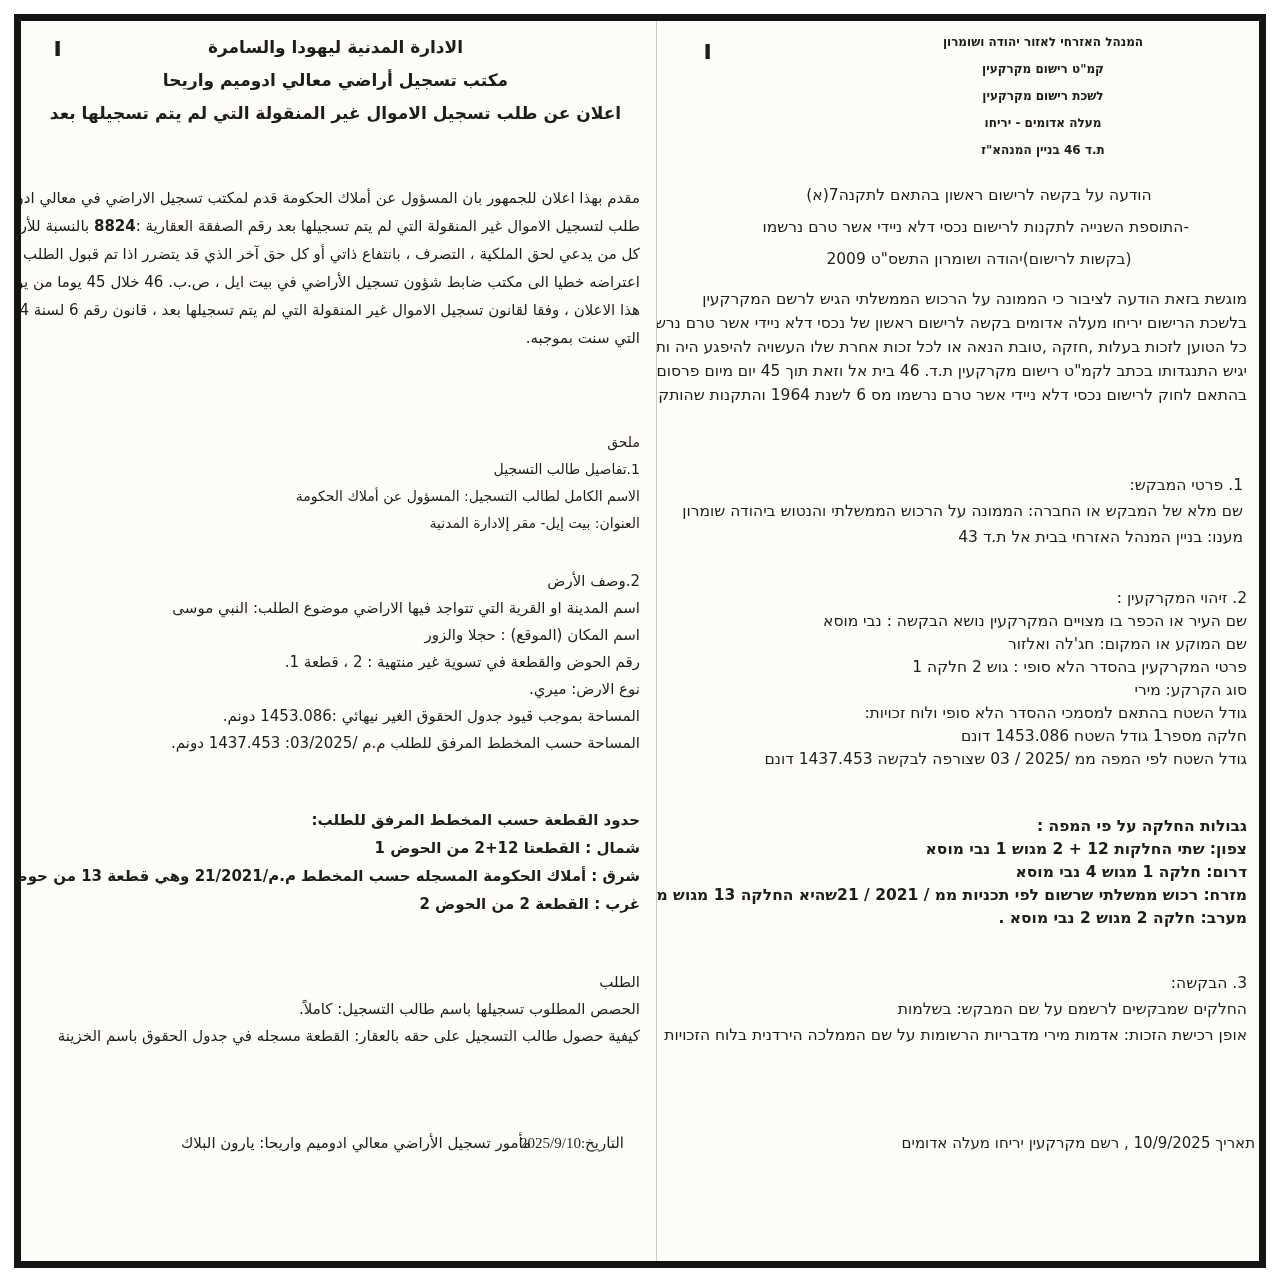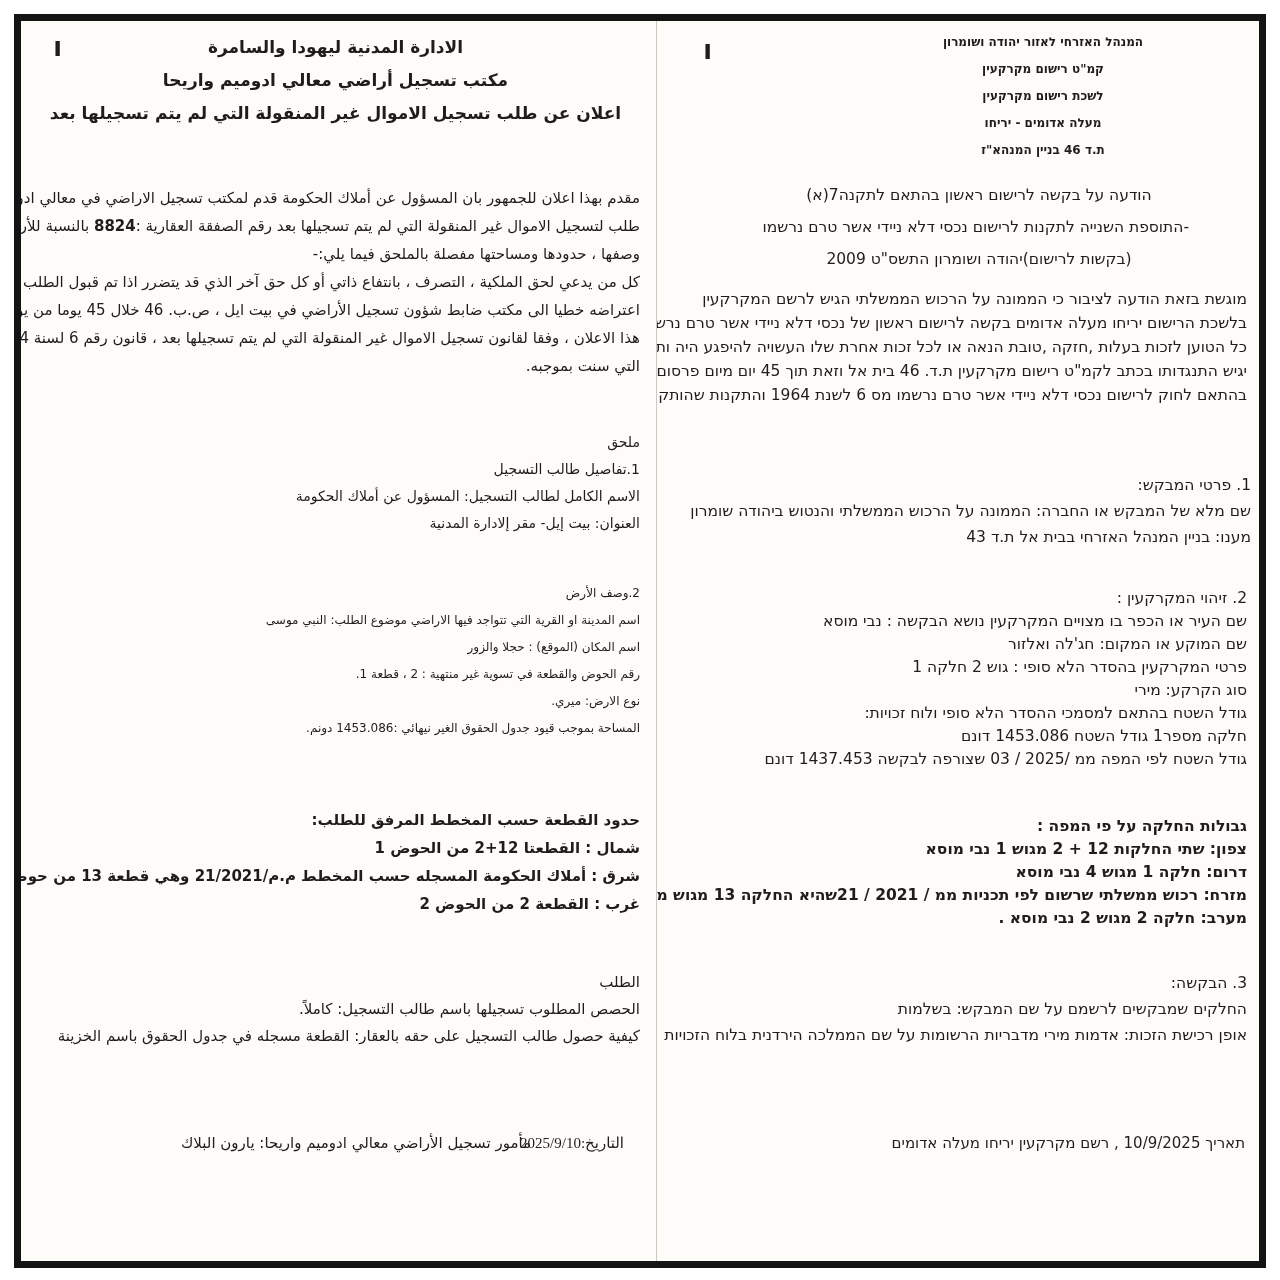--- a/index.html
+++ b/index.html
@@ -22,77 +22,77 @@
   .block{position:absolute;left:10px;right:16px;text-align:right;}
   .line{white-space:nowrap;}
   .b{font-weight:bold;}
   .mark{position:absolute;font-weight:bold;font-size:27px;line-height:27px;}
 
   
   .mark-ar{left:32px;top:12px;}
   .ar-header{top:10px;text-align:center;font-weight:bold;font-size:17px;line-height:33px;}
   .ar-intro{top:163px;font-size:15px;line-height:28px;}
   .ar-annex{top:408px;font-size:14px;line-height:27px;}
-  .ar-land{top:559px;font-size:12px;line-height:27px;}
+  .ar-land{top:547px;font-size:15px;line-height:27px;}
   .ar-borders{top:785px;font-size:15px;line-height:28px;font-weight:bold;}
   .ar-request{top:948px;font-size:15px;line-height:27px;}
   .ar-footer{top:1113px;height:30px;font-size:15px;}
   .ar-footer .date{position:absolute;right:16px;top:0;font-family:Liberation Serif, serif;}
   .ar-footer .officer{position:absolute;left:150px;top:0;}
 
   
   .mark-he{left:46px;top:15px;}
   .he-header{top:8px;left:auto;right:6px;width:420px;text-align:center;font-weight:bold;font-size:12px;line-height:27px;}
   .he-notice{top:158px;left:auto;right:70px;width:420px;text-align:center;font-size:15.5px;line-height:32px;}
   .he-body{top:266px;font-size:15.5px;line-height:24px;right:12px;}
-  .he-sec1{top:451px;font-size:15.5px;line-height:26px;right:8px;}
+  .he-sec1{top:451px;font-size:15.5px;line-height:26px;right:16px;}
   .he-sec2{top:566px;font-size:15.5px;line-height:23px;right:12px;}
   .he-borders{top:794px;font-size:15.5px;line-height:23px;font-weight:bold;right:12px;}
   .he-sec3{top:949px;font-size:15.5px;line-height:26px;right:12px;}
-  .he-footer{top:1113px;font-size:15px;right:14px;}
+  .he-footer{top:1113px;font-size:15px;right:4px;}
 </style>
 </head>
 <body>
 
 <div class="sheet">
   <div class="divider"></div>
 
   <section class="page page-ar">
     <div class="mark mark-ar">ו</div>
 
     <header class="block ar-header">
       <div class="line">الادارة المدنية ليهودا والسامرة</div>
       <div class="line">مكتب تسجيل أراضي معالي ادوميم واريحا</div>
       <div class="line">اعلان عن طلب تسجيل الاموال غير المنقولة التي لم يتم تسجيلها بعد</div>
     </header>
 
     <div class="block ar-intro">
       <div class="line">مقدم بهذا اعلان للجمهور بان المسؤول عن أملاك الحكومة قدم لمكتب تسجيل الاراضي في معالي ادوميم واريحا</div>
       <div class="line"><span>طلب لتسجيل الاموال غير المنقولة التي لم يتم تسجيلها بعد رقم الصفقة العقارية :</span><span class="b">8824</span><span> بالنسبة للأراضي التي</span></div>
-      <div class="line">وصفها ، حدودها ومساحتها مفصلة بالملحق فيما يلي:-</div>
       <div class="line">كل من يدعي لحق الملكية ، التصرف ، بانتفاع ذاتي أو كل حق آخر الذي قد يتضرر اذا تم قبول الطلب يقدم</div>
       <div class="line">اعتراضه خطيا الى مكتب ضابط شؤون تسجيل الأراضي في بيت ايل ، ص.ب. 46 خلال 45 يوما من يوم نشر</div>
       <div class="line">هذا الاعلان ، وفقا لقانون تسجيل الاموال غير المنقولة التي لم يتم تسجيلها بعد ، قانون رقم 6 لسنة 1964 والانظمة</div>
       <div class="line">التي سنت بموجبه.</div>
     </div>
 
     <div class="block ar-annex">
       <div class="line">ملحق</div>
       <div class="line">1.تفاصيل طالب التسجيل</div>
       <div class="line">الاسم الكامل لطالب التسجيل: المسؤول عن أملاك الحكومة</div>
       <div class="line">العنوان: بيت إيل- مقر إلادارة المدنية</div>
     </div>
 
     <div class="block ar-land">
       <div class="line">2.وصف الأرض</div>
       <div class="line">اسم المدينة او القرية التي تتواجد فيها الاراضي موضوع الطلب: النبي موسى</div>
       <div class="line">اسم المكان (الموقع) : حجلا والزور</div>
       <div class="line">رقم الحوض والقطعة في تسوية غير منتهية : 2 ، قطعة 1.</div>
       <div class="line">نوع الارض: ميري.</div>
       <div class="line">المساحة بموجب قيود جدول الحقوق الغير نيهائي :1453.086 دونم.</div>
+      <div class="line">المساحة حسب المخطط المرفق للطلب م.م /03/2025: 1437.453 دونم.</div>
     </div>
 
     <div class="block ar-borders">
       <div class="line">حدود القطعة حسب المخطط المرفق للطلب:</div>
       <div class="line">شمال : القطعتا 12+2 من الحوض 1</div>
       <div class="line">شرق : أملاك الحكومة المسجله حسب المخطط م.م/21/2021 وهي قطعة 13 من حوض رقم 1</div>
       <div class="line">غرب : القطعة 2 من الحوض 2</div>
     </div>
 
     <div class="block ar-request">

